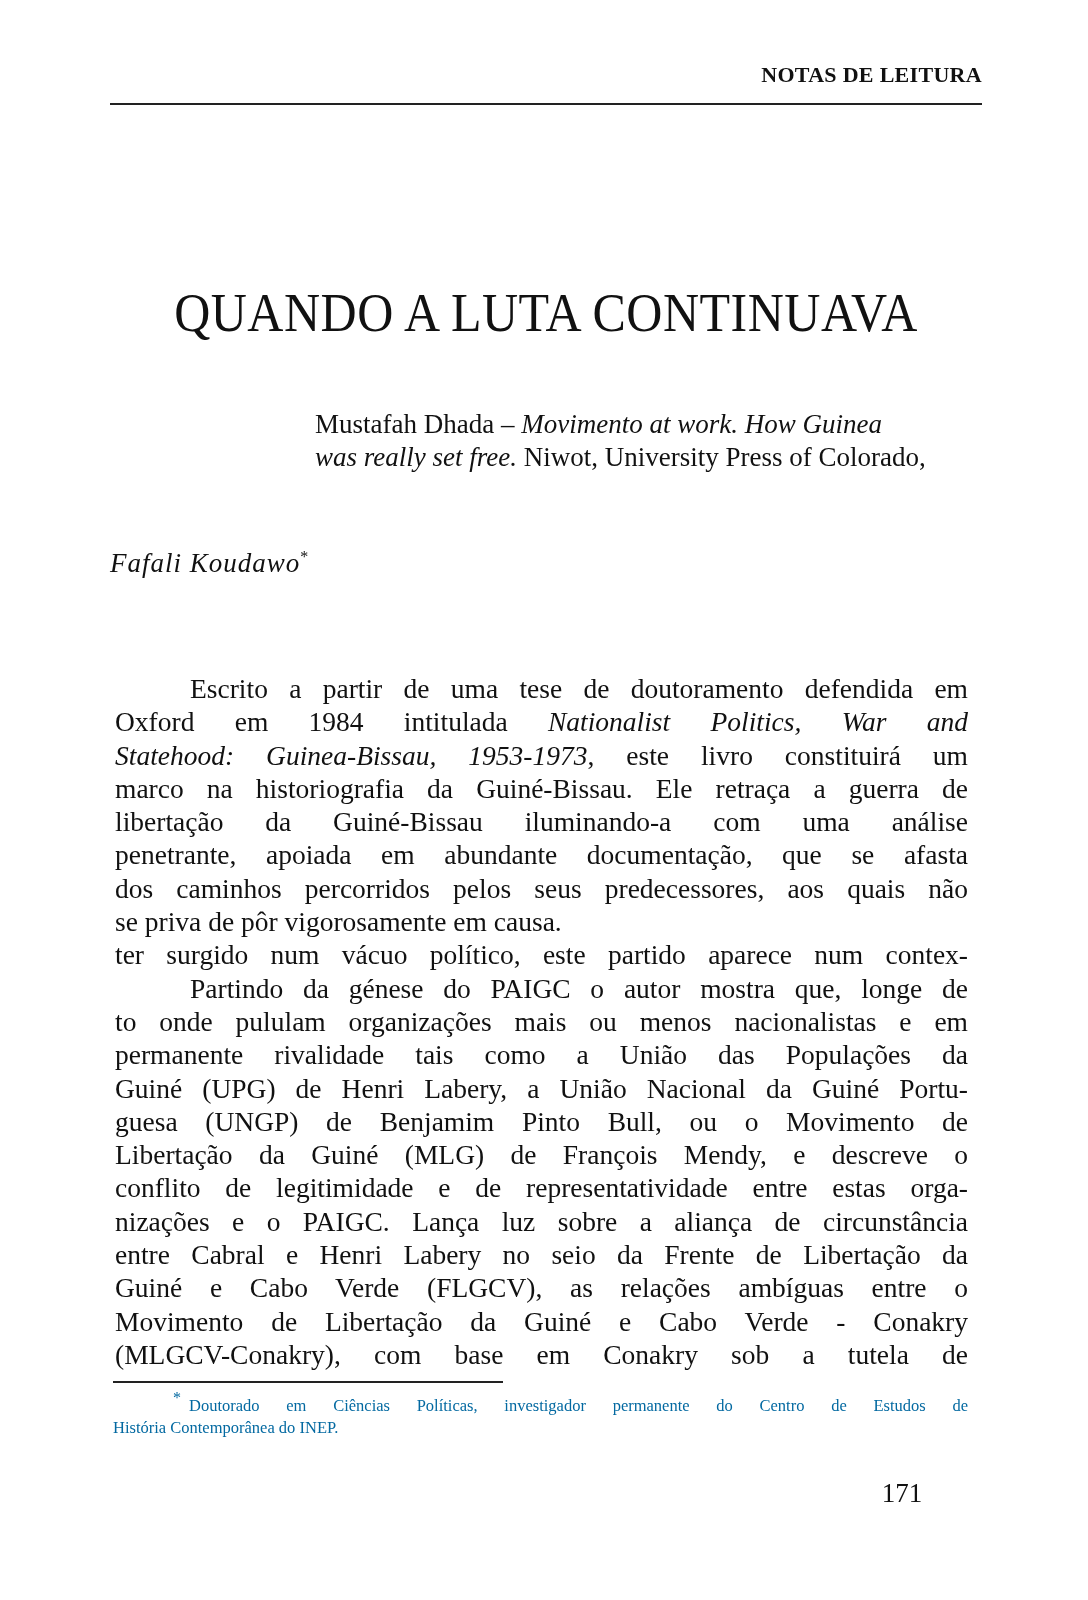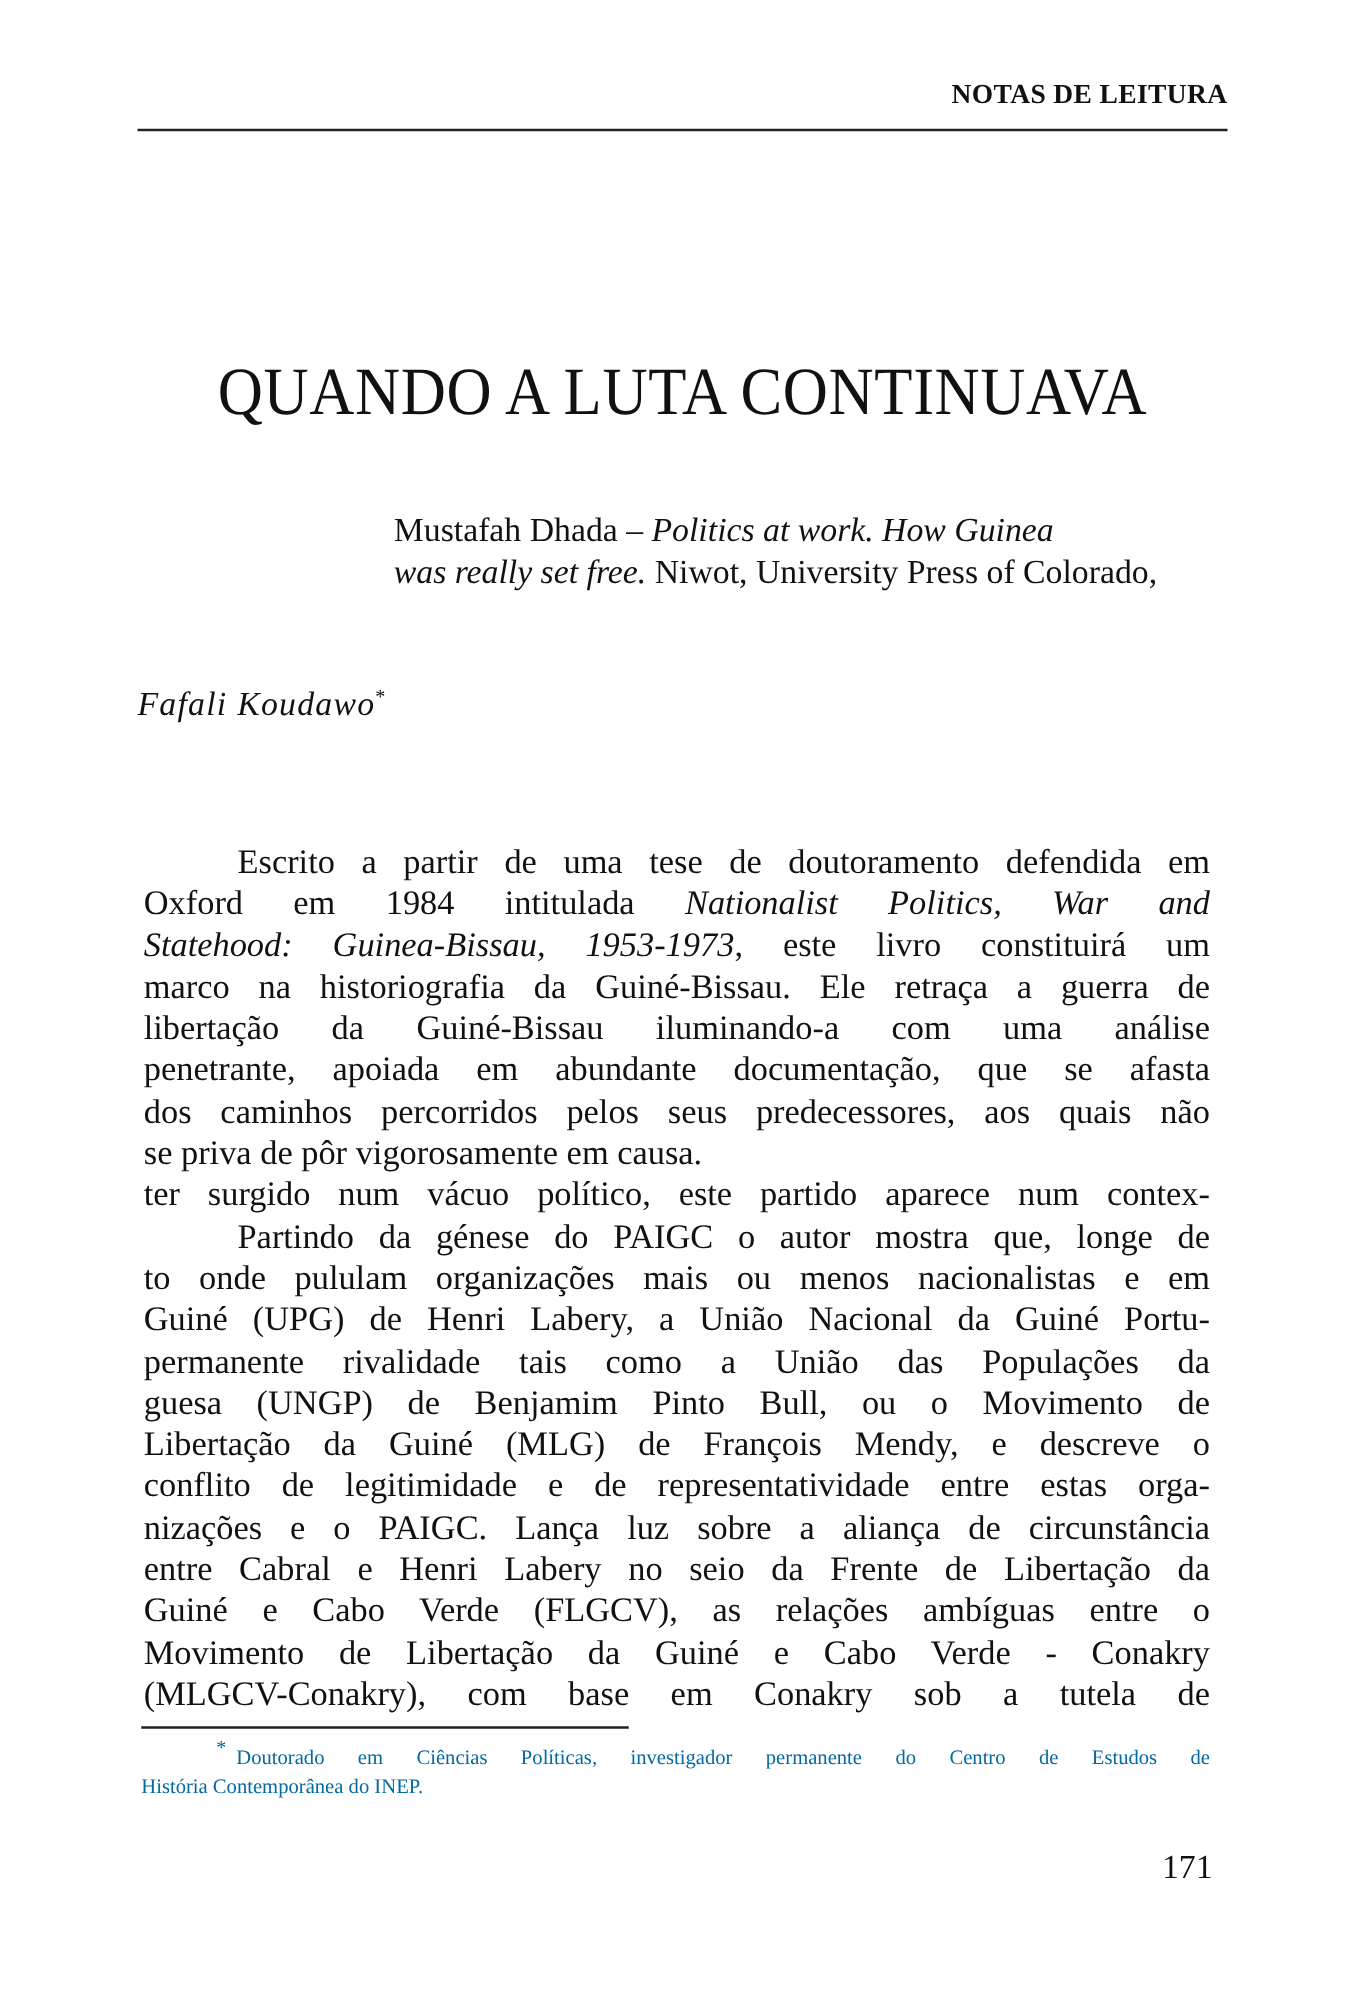--- a/index.html
+++ b/index.html
@@ -108,57 +108,57 @@
     .footnote .fn-line.first { text-align: justify; text-align-last: justify; }
     .footnote .mark {
       position: relative;
       top: -8px;
       font-size: 16px;
       margin-left: 60px;
       margin-right: 8px;
     }
     .page-number {
       position: absolute;
-      left: 910px;
+      left: 872px;
       top: 1478px;
       width: 60px;
-      text-align: right;
+      text-align: center;
       font-size: 27px;
     }
     i, em { font-style: italic; }
   </style>
 </head>
 <body>
 
 <div class="running-head">NOTAS DE LEITURA</div>
 <div class="head-rule"></div>
 
 <h1 class="article-title">QUANDO A LUTA CONTINUAVA</h1>
 
 <div class="citation">
-  <span class="line"><span>Mustafah Dhada</span><span> – </span><i>Politics at work. How Guinea</i></span>
+  <span class="line"><span>Mustafah Dhada</span><span> – </span><i>Movimento at work. How Guinea</i></span>
   <span class="line"><i>was really set free.</i><span> Niwot, University Press of Colorado,</span></span>
 </div>
 
 <div class="author"><span>Fafali Koudawo</span><sup>*</sup></div>
 
 <div class="body-text" id="body-text">
     <span class="line indent"><span>Escrito a partir de uma tese de doutoramento defendida em</span></span>
     <span class="line"><span>Oxford em 1984 intitulada </span><i>Nationalist Politics, War and</i></span>
     <span class="line"><i>Statehood: Guinea-Bissau, 1953-1973</i><span>, este livro constituirá um</span></span>
     <span class="line"><span>marco na historiografia da Guiné-Bissau. Ele retraça a guerra de</span></span>
     <span class="line"><span>libertação da Guiné-Bissau iluminando-a com uma análise</span></span>
     <span class="line"><span>penetrante, apoiada em abundante documentação, que se afasta</span></span>
     <span class="line"><span>dos caminhos percorridos pelos seus predecessores, aos quais não</span></span>
     <span class="line last"><span>se priva de pôr vigorosamente em causa.</span></span>
     <span class="line"><span>ter surgido num vácuo político, este partido aparece num contex-</span></span>
     <span class="line indent"><span>Partindo da génese do PAIGC o autor mostra que, longe de</span></span>
     <span class="line"><span>to onde pululam organizações mais ou menos nacionalistas e em</span></span>
+    <span class="line"><span>permanente rivalidade tais como a União das Populações da</span></span>
     <span class="line"><span>Guiné (UPG) de Henri Labery, a União Nacional da Guiné Portu-</span></span>
-    <span class="line"><span>permanente rivalidade tais como a União das Populações da</span></span>
     <span class="line"><span>guesa (UNGP) de Benjamim Pinto Bull, ou o Movimento de</span></span>
     <span class="line"><span>Libertação da Guiné (MLG) de François Mendy, e descreve o</span></span>
     <span class="line"><span>conflito de legitimidade e de representatividade entre estas orga-</span></span>
     <span class="line"><span>nizações e o PAIGC. Lança luz sobre a aliança de circunstância</span></span>
     <span class="line"><span>entre Cabral e Henri Labery no seio da Frente de Libertação da</span></span>
     <span class="line"><span>Guiné e Cabo Verde (FLGCV), as relações ambíguas entre o</span></span>
     <span class="line"><span>Movimento de Libertação da Guiné e Cabo Verde - Conakry</span></span>
     <span class="line"><span>(MLGCV-Conakry), com base em Conakry sob a tutela de</span></span>
   </div>
 

